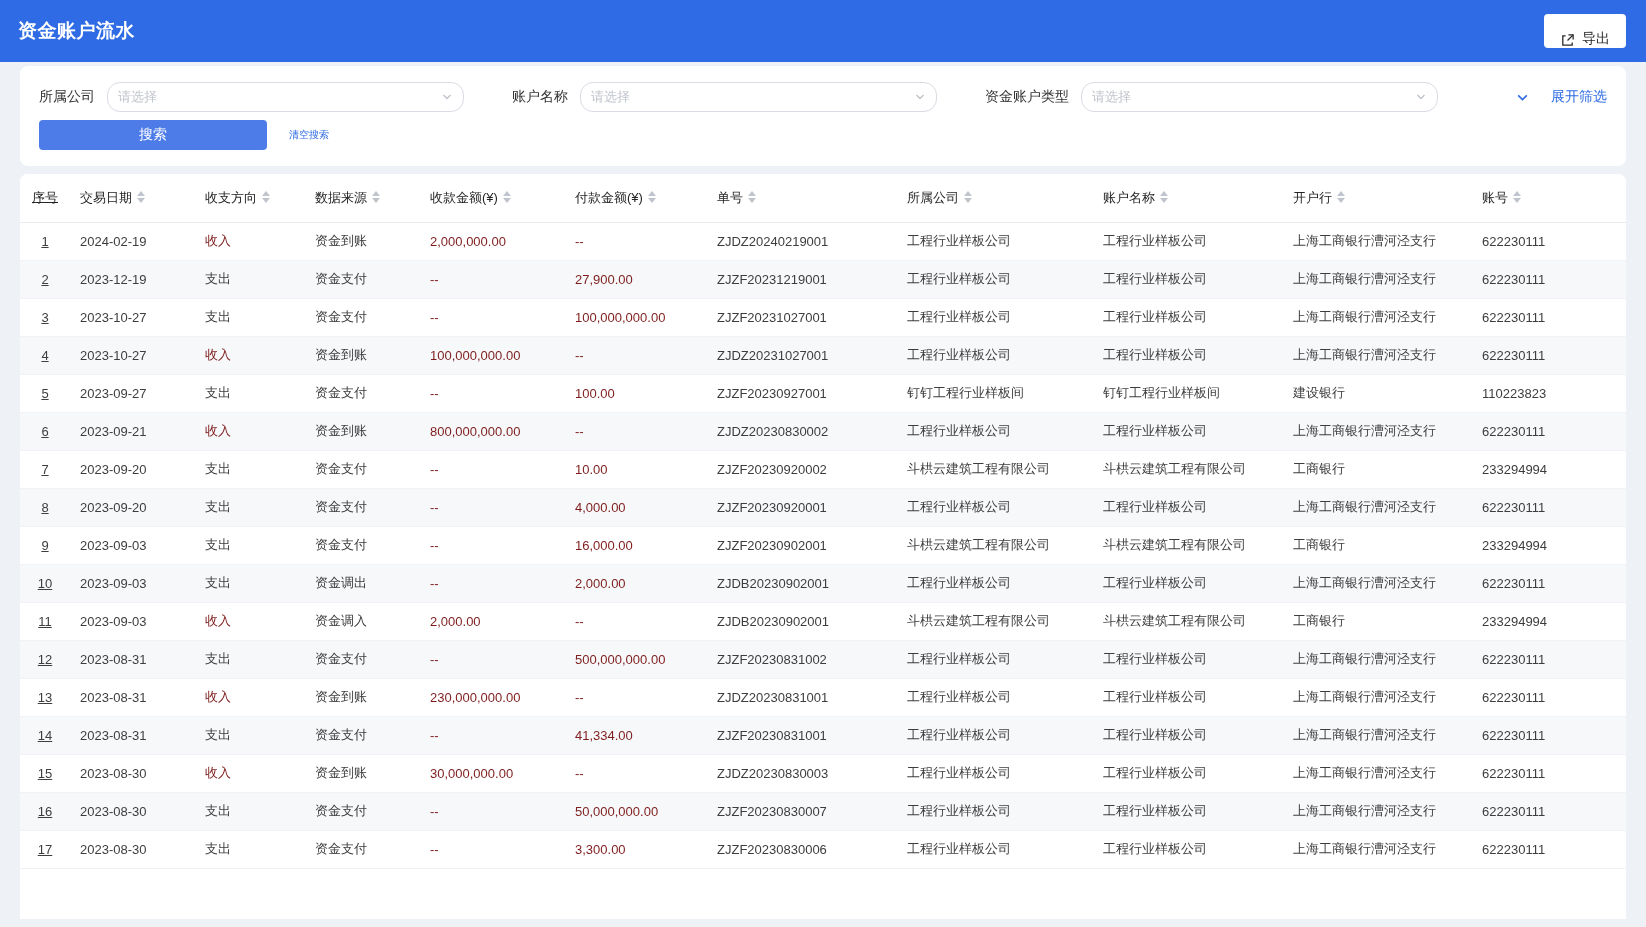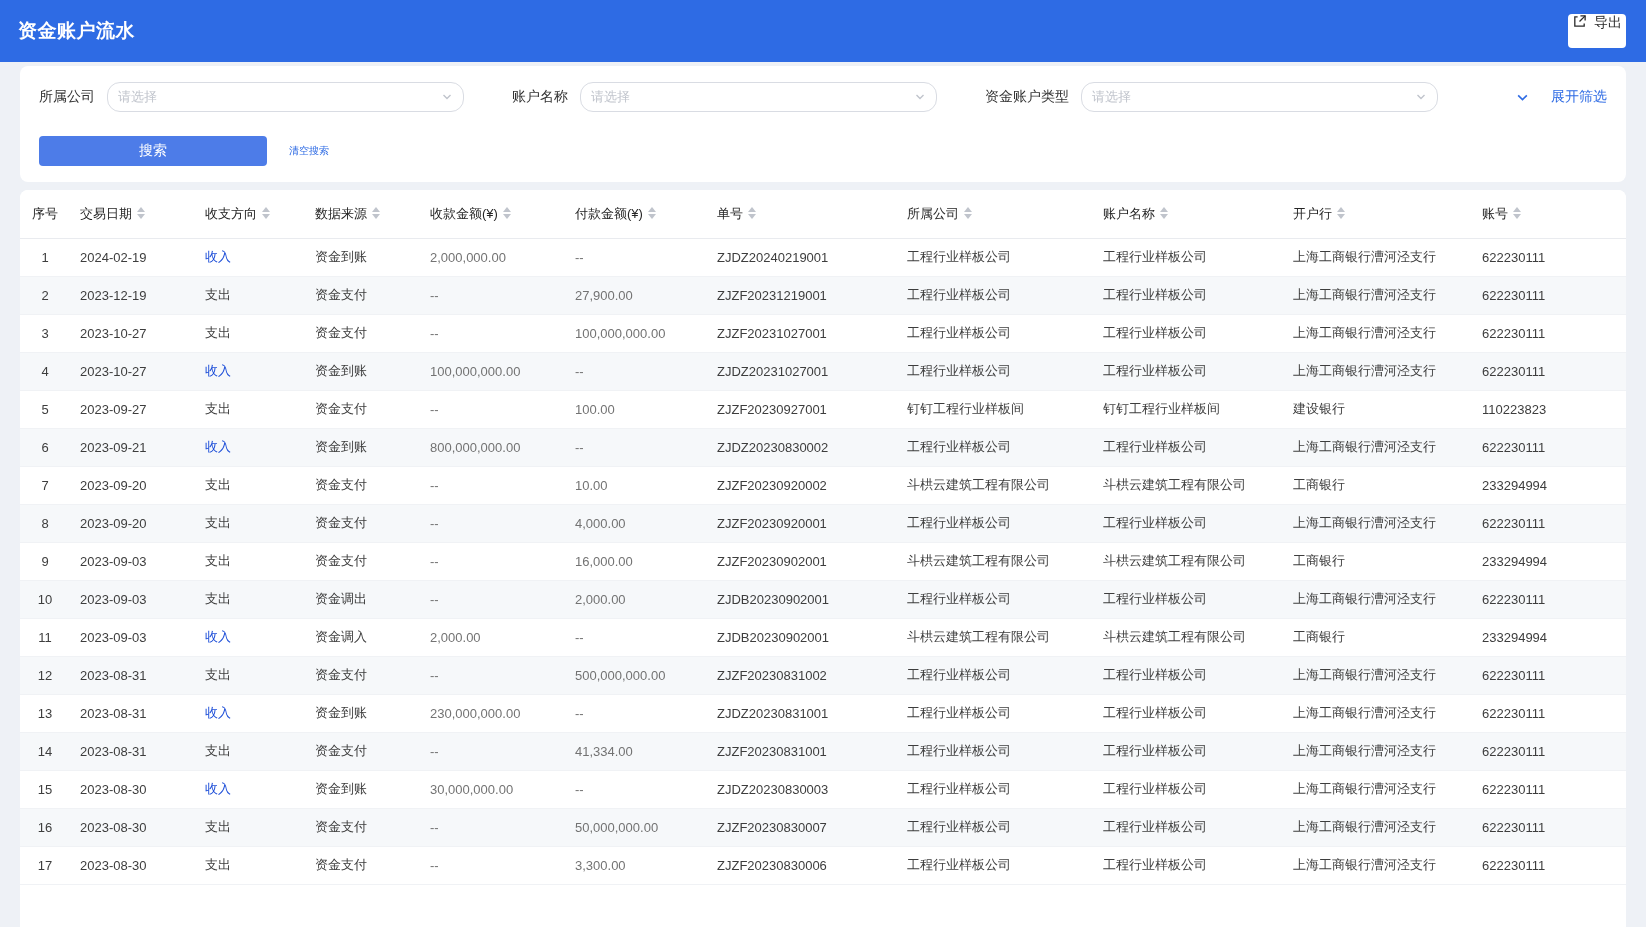--- a/index.html
+++ b/index.html
@@ -14,33 +14,33 @@
   
   .topbar {
     height:62px; background:#2E6BE4;
     display:flex; align-items:center;
     padding:0 20px 0 18px;
     gap:32px;
   }
   .page-title { color:#fff; font-size:19px; font-weight:bold; letter-spacing:0.5px; }
   .export-btn {
     margin-left:auto; background:#fff; border:none; border-radius:4px;
-    height:34px; padding:0 4px; display:flex; align-items:flex-start; gap:7px;
+    height:34px; padding:0 16px; display:flex; align-items:flex-end; gap:7px;
     font-size:14px; color:#2b2b2b; cursor:pointer;
     font-family:inherit;
   }
   .export-btn svg { display:block; }
 
   
   .filter-card {
     background:#fff; margin:4px 20px 8px; border-radius:8px;
     padding:16px 19px;
   }
   .filter-row { display:flex; align-items:center; }
-  .filter-row + .filter-row { margin-top:24px; }
+  .filter-row + .filter-row { margin-top:8px; }
   .fgroup { display:flex; align-items:center; }
   .fgroup + .fgroup { margin-left:48px; }
   .flabel { font-size:14px; color:#333; margin-right:12px; white-space:nowrap; }
   .fselect {
     width:357px; height:30px; background:#fff;
     border:1px solid #d9dce3; border-radius:13px;
     display:flex; align-items:center; padding:0 10px;
     cursor:pointer;
   }
   .fselect .ph { color:#c0c4cc; font-size:13px; flex:1; overflow:hidden; white-space:nowrap; }
@@ -65,23 +65,23 @@
   th, td {
     padding:0 10px; text-align:left;
     white-space:nowrap; overflow:hidden; font-size:13px;
   }
   thead th {
     height:48px; color:#252525; font-weight:normal;
     border-bottom:1px solid #e9ebef; background:#fff;
   }
   tbody td { height:38px; color:#3d3d3d; border-bottom:1px solid #f0f2f5; }
   tbody tr:nth-child(even) { background:#F6F8FA; }
-  th.col-index, td.col-index { text-align:center; padding:0; }
-  td.amount { color:#737373; }
-  td.dir-in { color:#1d4ed8; }
+  th.col-index, td.col-index { text-align:center; padding:0;text-decoration:underline; }
+  td.amount { color:#7f1d1d; }
+  td.dir-in { color:#7f1d1d; }
   .th-label { vertical-align:middle; }
   .caret {
     display:inline-flex; flex-direction:column; margin-left:5px;
     vertical-align:middle; position:relative; top:-1px;
   }
   .caret i { width:0; height:0; border-left:4px solid transparent; border-right:4px solid transparent; display:block; }
   .caret .up { border-bottom:5px solid #c0c4cc; margin-bottom:2px; }
   .caret .down { border-top:5px solid #c0c4cc; }
 </style>
 </head>

